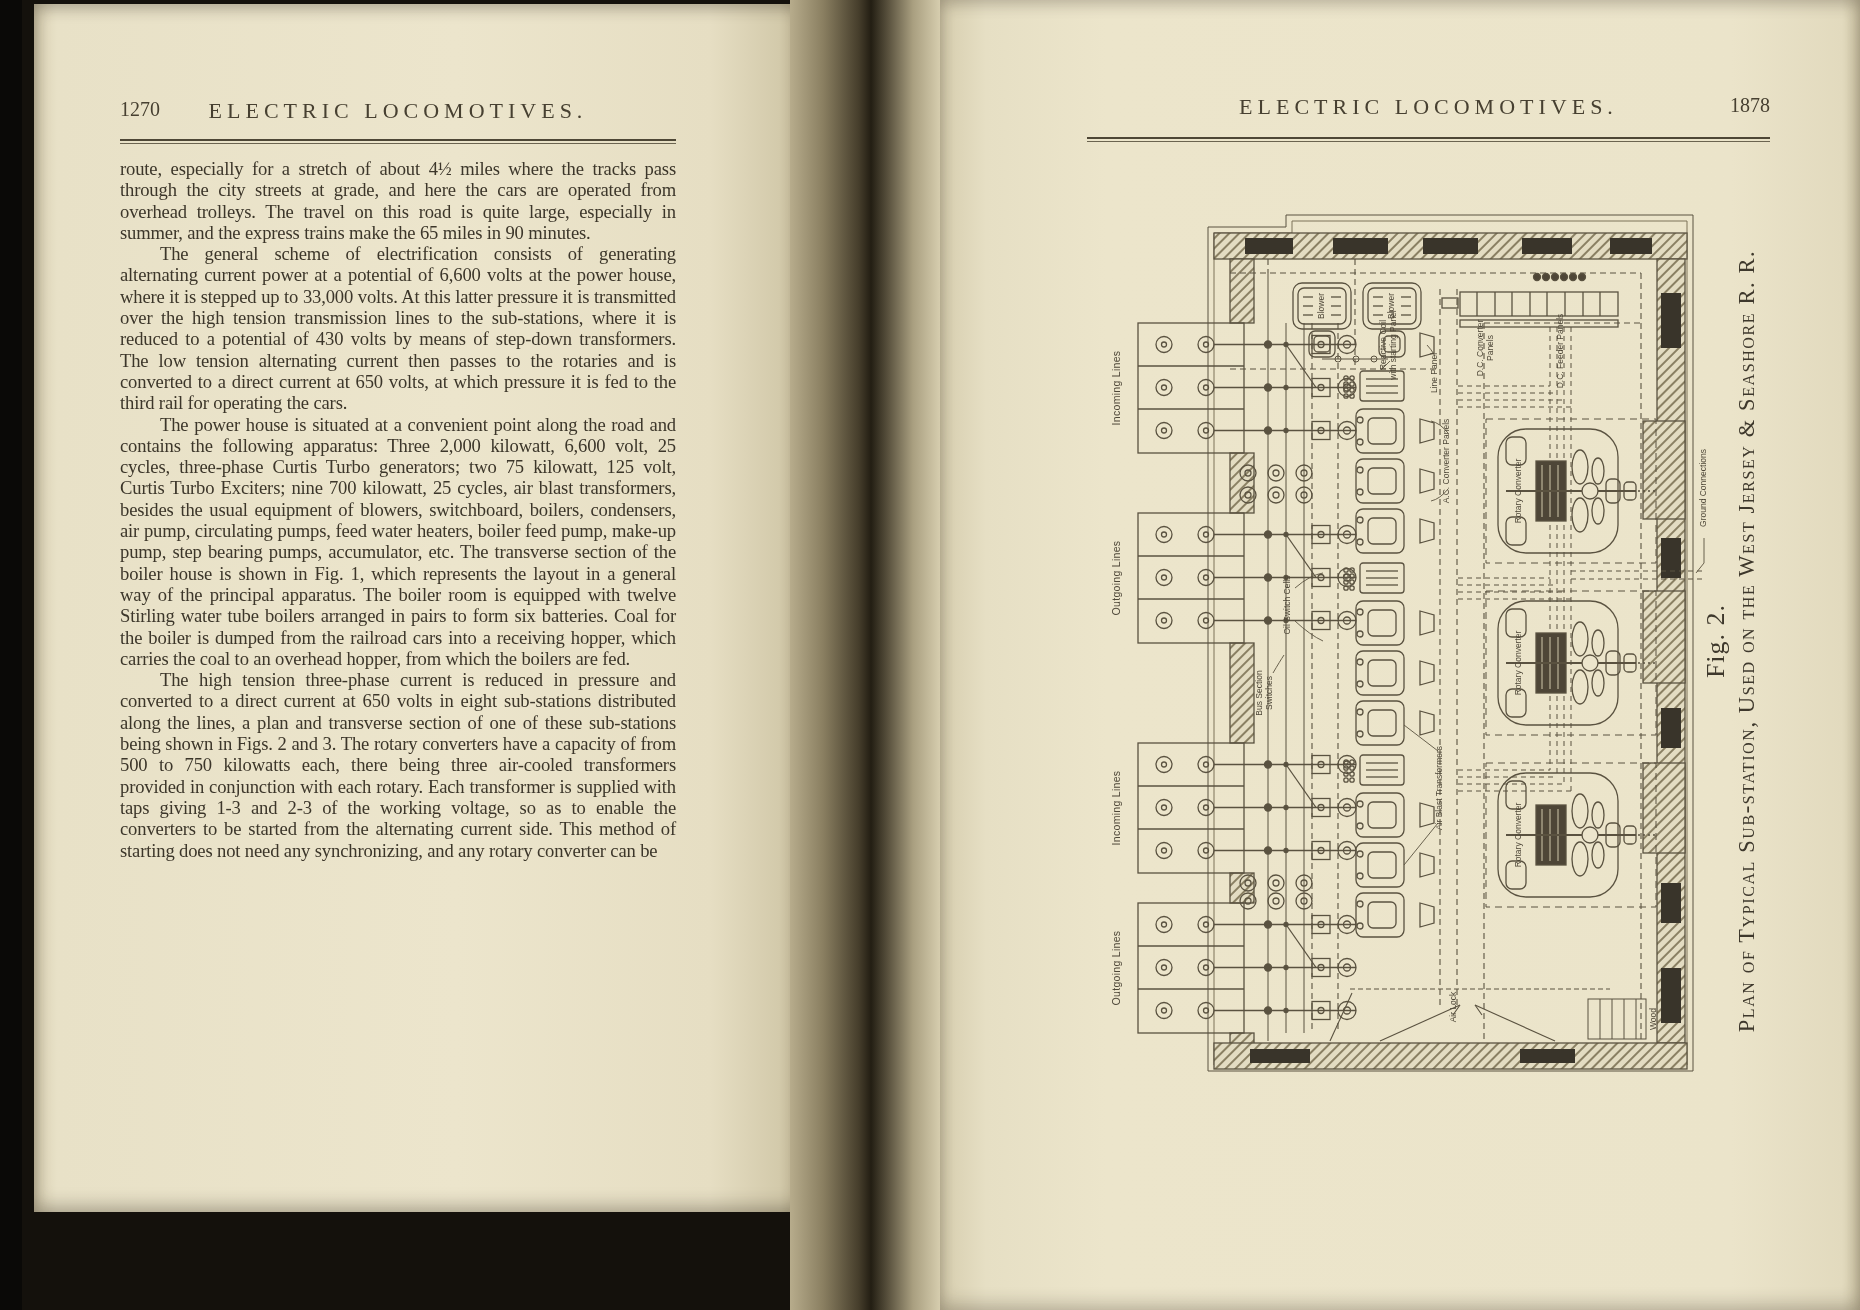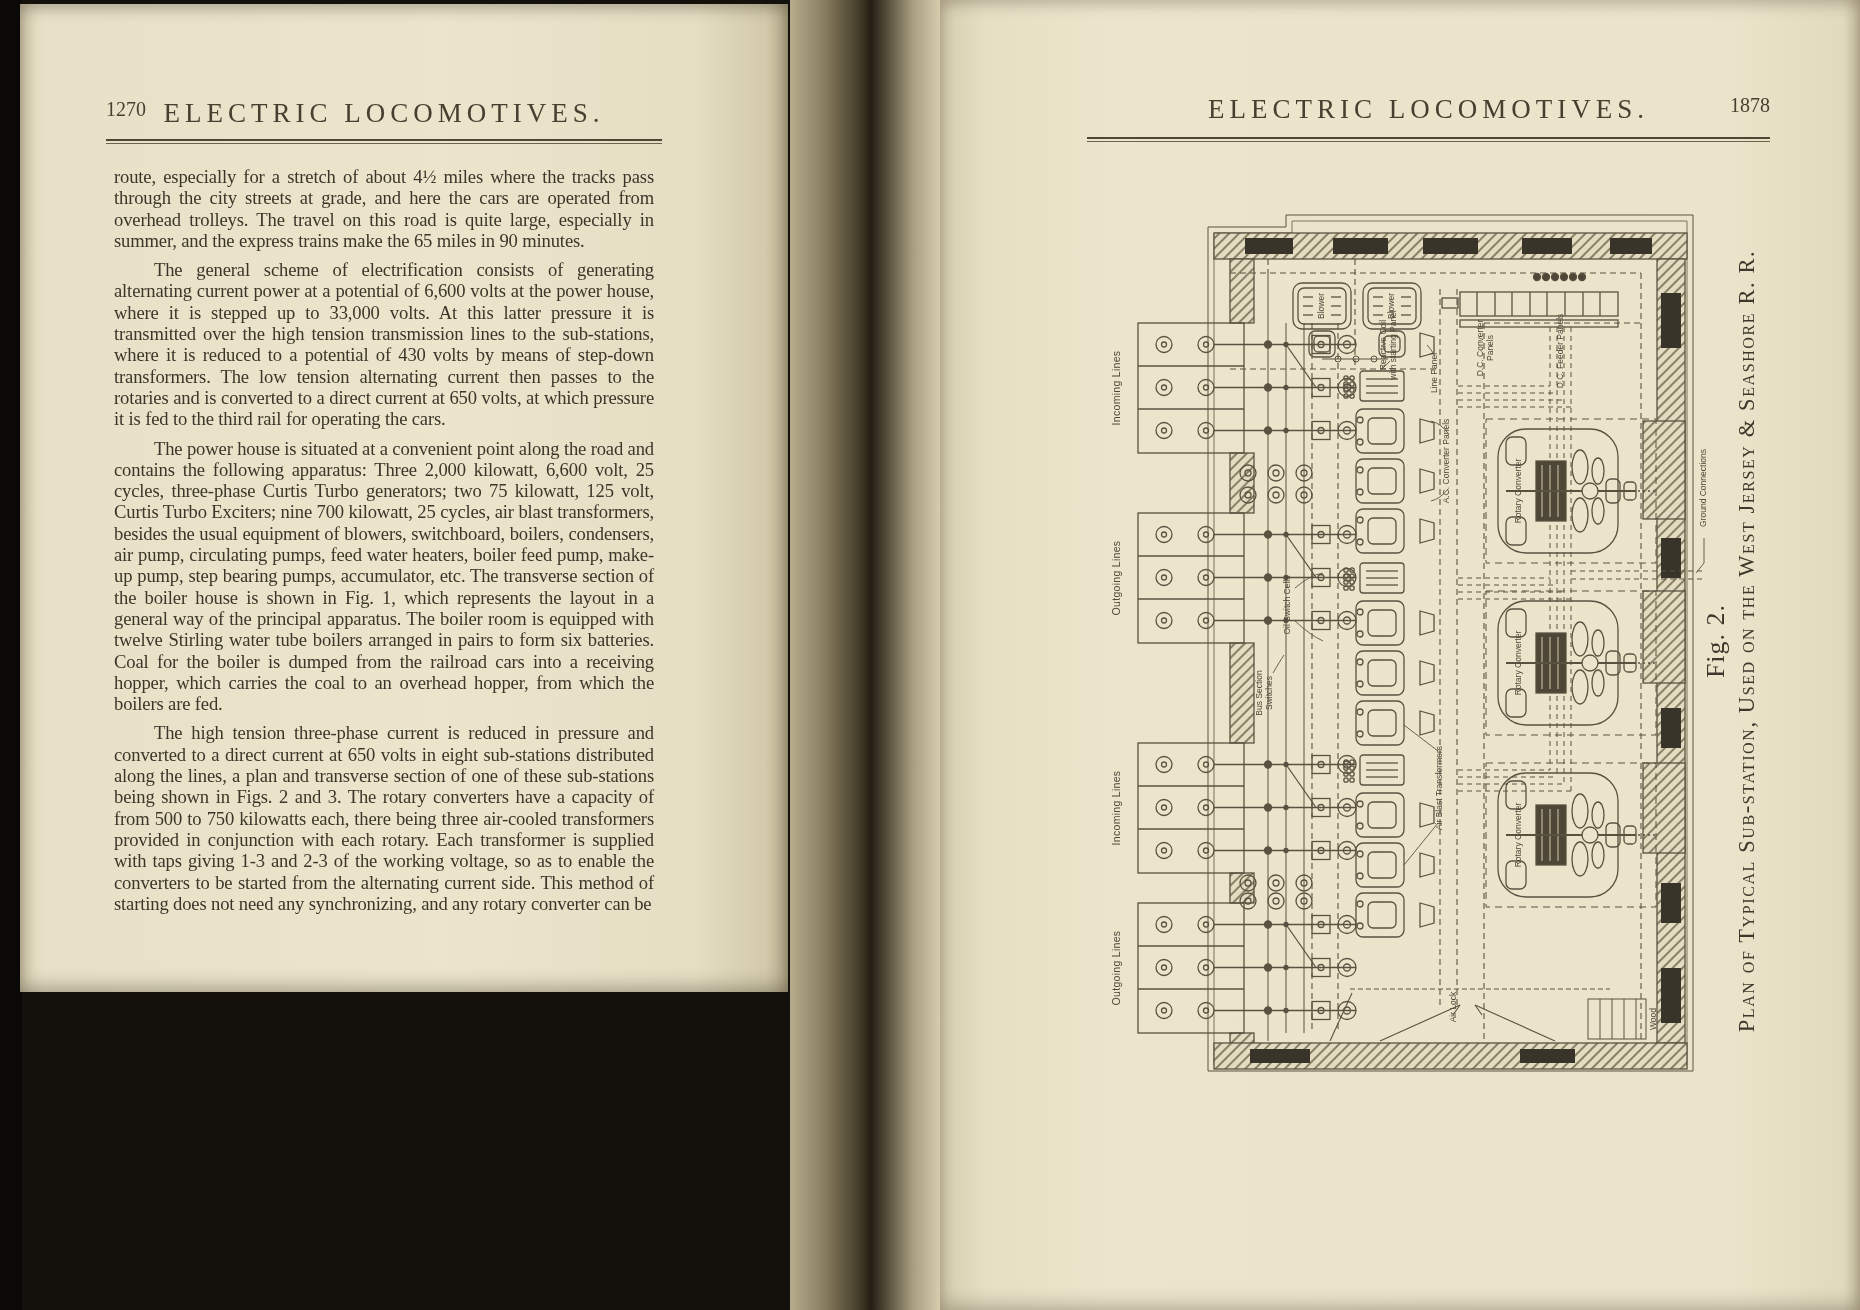--- a/index.html
+++ b/index.html
@@ -1,37 +1,37 @@
 <!DOCTYPE html>
 <html><head>
 <meta charset="utf-8">
 <style>
   html,body{margin:0;padding:0;}
   body{width:1860px;height:1310px;position:relative;overflow:hidden;
        background:#14110c;font-family:"Liberation Serif",serif;}
   .page{position:absolute;}
-  .page-left{left:20px;top:4px;width:768px;height:988px;
+  .page-left{left:34px;top:4px;width:768px;height:1208px;
     background:linear-gradient(90deg,#d8cfb2 0%,#e8e1c7 3%,#ece5cc 55%,#e6dec3 88%,#d3caab 97%,#b7ac8c 100%);
     box-shadow:inset 0 6px 14px rgba(40,32,18,.25), inset 0 -8px 16px rgba(40,32,18,.25);}
   .gutter{left:790px;top:0;width:150px;height:1310px;
     background:linear-gradient(90deg,#b7ac8c 0%,#8a7f61 22%,#453d2b 46%,#231e13 54%,#5c5440 66%,#a99f80 82%,#d6cdae 100%);}
   .page-right{left:940px;top:0;width:920px;height:1310px;
     background:linear-gradient(90deg,#d6cdae 0%,#e6dfc4 5%,#ece5cb 18%,#ebe4ca 86%,#e2dabe 98%,#cfc6a7 100%);
     box-shadow:inset 0 6px 14px rgba(40,32,18,.2), inset 0 -8px 16px rgba(40,32,18,.2);}
   .edge-black{position:absolute;left:0;top:0;width:22px;height:1310px;background:#0a0907;}
 
   .runhead{position:absolute;height:30px;color:#443d2e;}
-  .runhead .title{display:block;text-align:center;font-size:27px;letter-spacing:5px;color:#474031;}
+  .runhead .title{display:block;text-align:center;font-size:22px;letter-spacing:5px;color:#474031;}
   .runhead .pn{position:absolute;top:0;font-size:20px;color:#474031;}
   .rule{position:absolute;height:0;border-top:2.5px solid #4e4736;}
   .rule:after{content:"";display:block;margin-top:2px;border-top:1px solid #6b6450;}
 
   .lp-body{position:absolute;left:86px;top:154px;width:556px;font-size:18.6px;line-height:21.3px;
     color:#3c362a;text-align:justify;letter-spacing:-0.15px;}
-  .lp-body p{margin:8px;text-indent:40px;}
+  .lp-body p{margin:0;text-indent:40px;}
   .lp-body p.noindent{text-indent:0;}
 
   .fig-svg{position:absolute;left:150px;top:193px;}
   .dlabel{font-family:"Liberation Sans",sans-serif;font-size:10.5px;fill:#4e4738;letter-spacing:.3px;}
   .dlabel-sm{font-family:"Liberation Sans",sans-serif;font-size:8.5px;fill:#4e4738;}
   .figno{font-family:"Liberation Serif",serif;font-size:26px;fill:#3e382c;letter-spacing:1px;}
   .figcap{font-family:"Liberation Serif",serif;font-size:22.5px;font-variant:small-caps;
     letter-spacing:1.6px;fill:#3e382c;}
 </style>
 </head>

